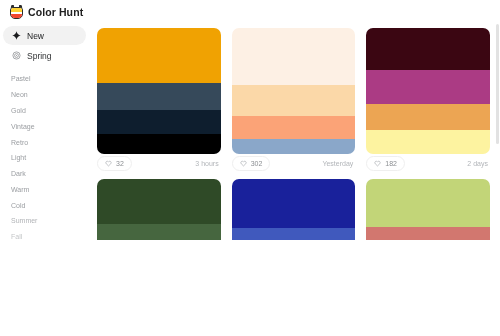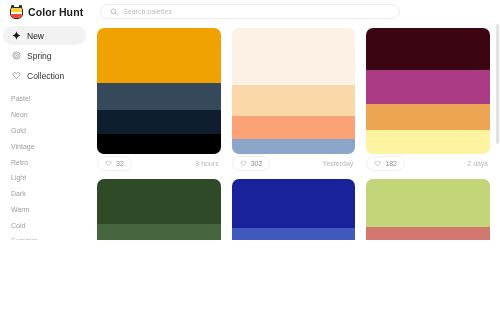--- a/index.html
+++ b/index.html
@@ -250,29 +250,20 @@
         <span class="ear r"></span>
         <span class="body">
           <span class="band y"></span>
           <span class="band w"></span>
           <span class="band r"></span>
         </span>
       </span>
       <span class="brand-name">Color Hunt</span>
     </div>
 
-    <div class="search-wrap">
-      <span class="search-icon">
-        <svg width="8" height="8" viewBox="0 0 16 16" fill="none" stroke="#b9bcc0" stroke-width="1.8">
-          <circle cx="6.8" cy="6.8" r="4.8"></circle>
-          <line x1="10.4" y1="10.4" x2="14.6" y2="14.6" stroke-linecap="round"></line>
-        </svg>
-      </span>
-      <input class="search-input" type="text" placeholder="Search palettes" style="">
-    </div>
   </div>
 
   <div class="body-area">
 
     <div class="sidebar">
 
       <div class="nav-item active">
         <span class="nav-icon">
           <svg width="9" height="9" viewBox="0 0 16 16" fill="#1b1c1e">
             <path d="M8 0.5 C8.7 4.6 11.4 7.3 15.5 8 C11.4 8.7 8.7 11.4 8 15.5 C7.3 11.4 4.6 8.7 0.5 8 C4.6 7.3 7.3 4.6 8 0.5 Z"></path>
@@ -286,28 +277,20 @@
         <span class="nav-icon">
           <svg width="9" height="9" viewBox="0 0 16 16" fill="none" stroke="#87898d" stroke-width="1.3">
             <circle cx="8" cy="8" r="6.4"></circle>
             <circle cx="8" cy="8" r="3.4"></circle>
             <circle cx="8" cy="8" r="0.9" fill="#87898d" stroke="none"></circle>
           </svg>
         </span>
         <span class="nav-label">Spring</span>
       </div>
 
-      <div class="nav-item">
-        <span class="nav-icon">
-          <svg width="9" height="9" viewBox="0 0 16 16" fill="none" stroke="#87898d" stroke-width="1.4">
-            <path d="M8 13.6 L2.9 8.6 C1.3 7 1.6 4.4 3.5 3.3 C5 2.4 6.9 2.9 8 4.4 C9.1 2.9 11 2.4 12.5 3.3 C14.4 4.4 14.7 7 13.1 8.6 Z" stroke-linejoin="round"></path>
-          </svg>
-        </span>
-        <span class="nav-label">Collection</span>
-      </div>
 
       <div class="tag-list">
           <div class="tag-item" style="opacity: 1;">Pastel</div>
           <div class="tag-item" style="opacity: 1;">Neon</div>
           <div class="tag-item" style="opacity: 1;">Gold</div>
           <div class="tag-item" style="opacity: 1;">Vintage</div>
           <div class="tag-item" style="opacity: 1;">Retro</div>
           <div class="tag-item" style="opacity: 1;">Light</div>
           <div class="tag-item" style="opacity: 1;">Dark</div>
           <div class="tag-item" style="opacity: 1;">Warm</div>

